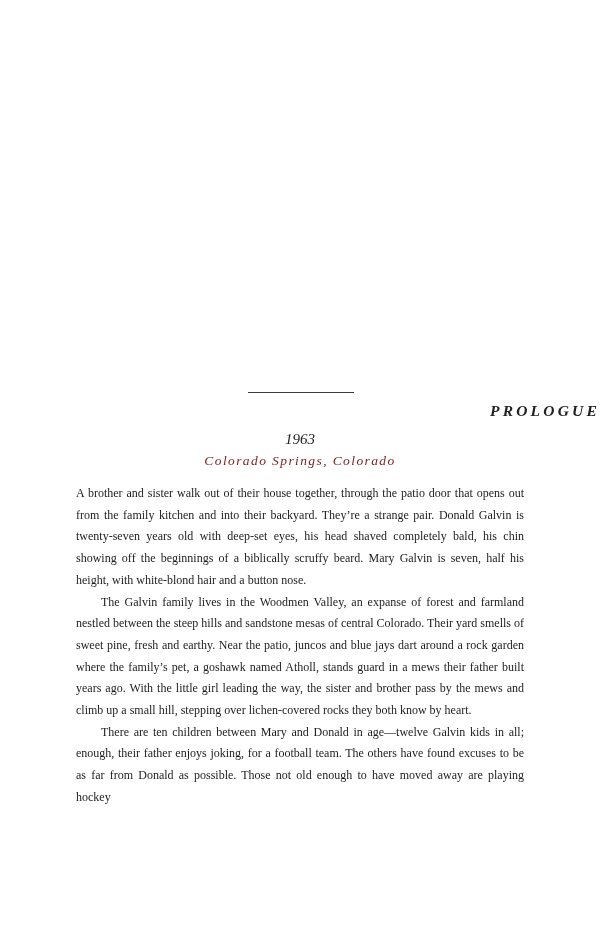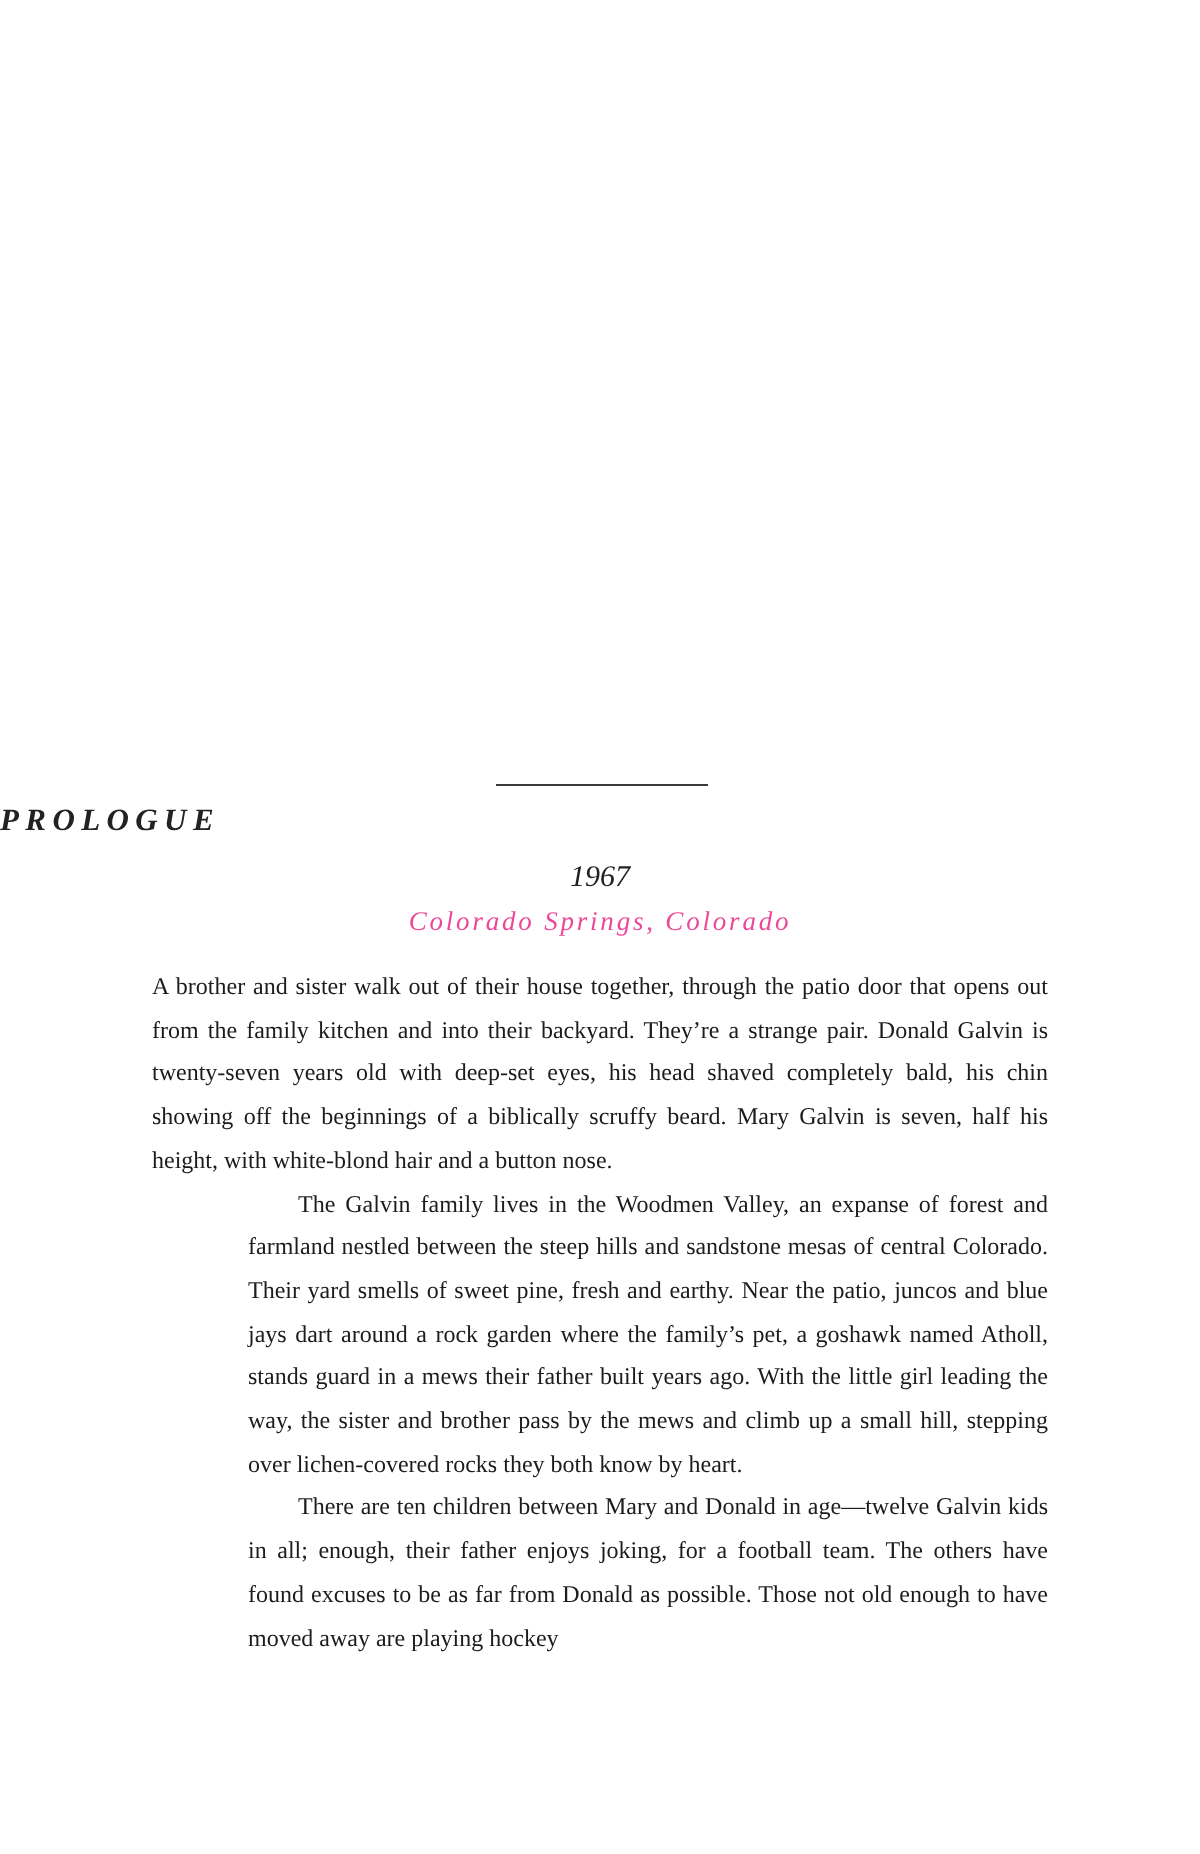--- a/index.html
+++ b/index.html
@@ -26,21 +26,21 @@
       top: 392px;
       width: 106px;
       height: 0;
       border-top: 1.3px solid #3a3a3a;
     }
     .chapter-title {
       position: absolute;
       left: 0;
       width: 600px;
       top: 402px;
-      text-align: left;
+      text-align: right;
       font-style: italic;
       font-weight: bold;
       font-size: 15.5px;
       letter-spacing: 3.2px;
       color: #222;
     }
     .year {
       position: absolute;
       left: 0;
       width: 600px;
@@ -52,48 +52,47 @@
     }
     .place {
       position: absolute;
       left: 0;
       width: 600px;
       top: 453px;
       text-align: center;
       font-style: italic;
       font-size: 13.5px;
       letter-spacing: 1.4px;
-      color: #ec4899;
+      color: #7f1d1d;
     }
     .body-text {
       position: absolute;
       left: 76px;
       top: 483px;
       width: 448px;
       font-size: 12px;
       line-height: 21.7px;
       text-align: justify;
       hyphens: manual;
       color: #1c1c1c;
     }
     .body-text p {
       margin: 0;
     }
     .body-text p.indent {
       text-indent: 25px;
-      margin-left: 48px;
     }
   </style>
 </head>
 <body>
 
 <div class="page">
   <div class="rule"></div>
   <div class="chapter-title">PROLOGUE</div>
-  <div class="year">1967</div>
+  <div class="year">1963</div>
   <div class="place">Colorado Springs, Colorado</div>
 
   <div class="body-text">
     <p>A brother and sister walk out of their house together, through the patio door that opens out from the family kitchen and into their back­yard. They’re a strange pair. Donald Galvin is twenty-seven years old with deep-set eyes, his head shaved completely bald, his chin showing off the beginnings of a biblically scruffy beard. Mary Galvin is seven, half his height, with white-blond hair and a button nose.</p>
     <p class="indent">The Galvin family lives in the Woodmen Valley, an expanse of forest and farmland nestled between the steep hills and sandstone mesas of central Colorado. Their yard smells of sweet pine, fresh and earthy. Near the patio, juncos and blue jays dart around a rock garden where the family’s pet, a goshawk named Atholl, stands guard in a mews their father built years ago. With the little girl leading the way, the sister and brother pass by the mews and climb up a small hill, stepping over lichen-covered rocks they both know by heart.</p>
     <p class="indent">There are ten children between Mary and Donald in age—twelve Galvin kids in all; enough, their father enjoys joking, for a football team. The others have found excuses to be as far from Donald as pos­sible. Those not old enough to have moved away are playing hockey</p>
   </div>
 </div>
 
 </body></html>

